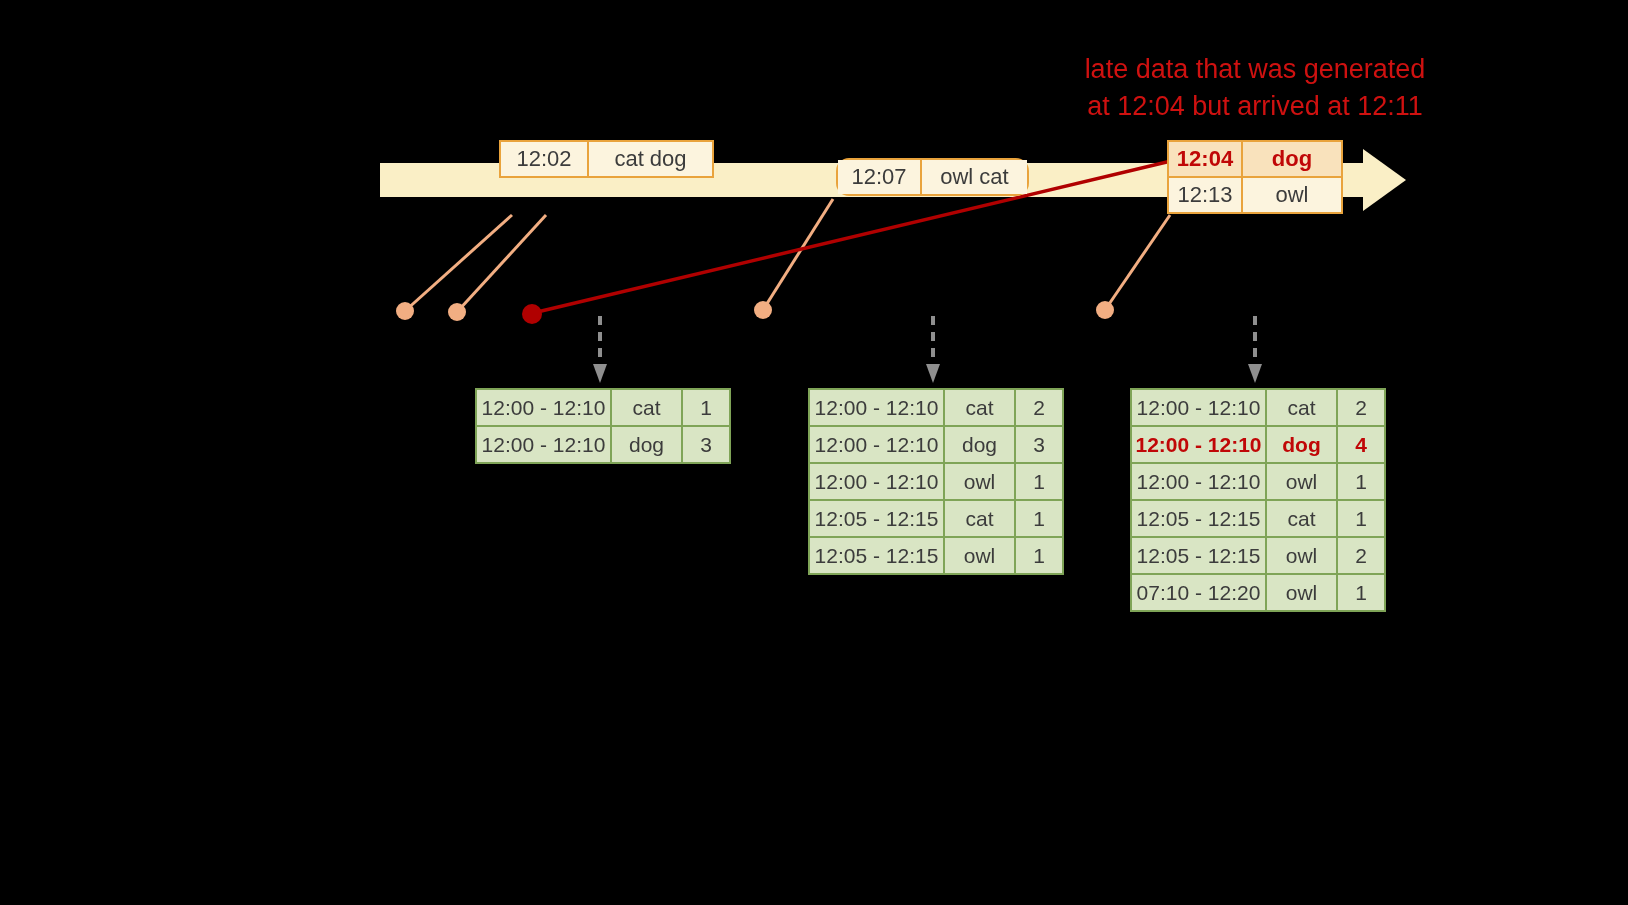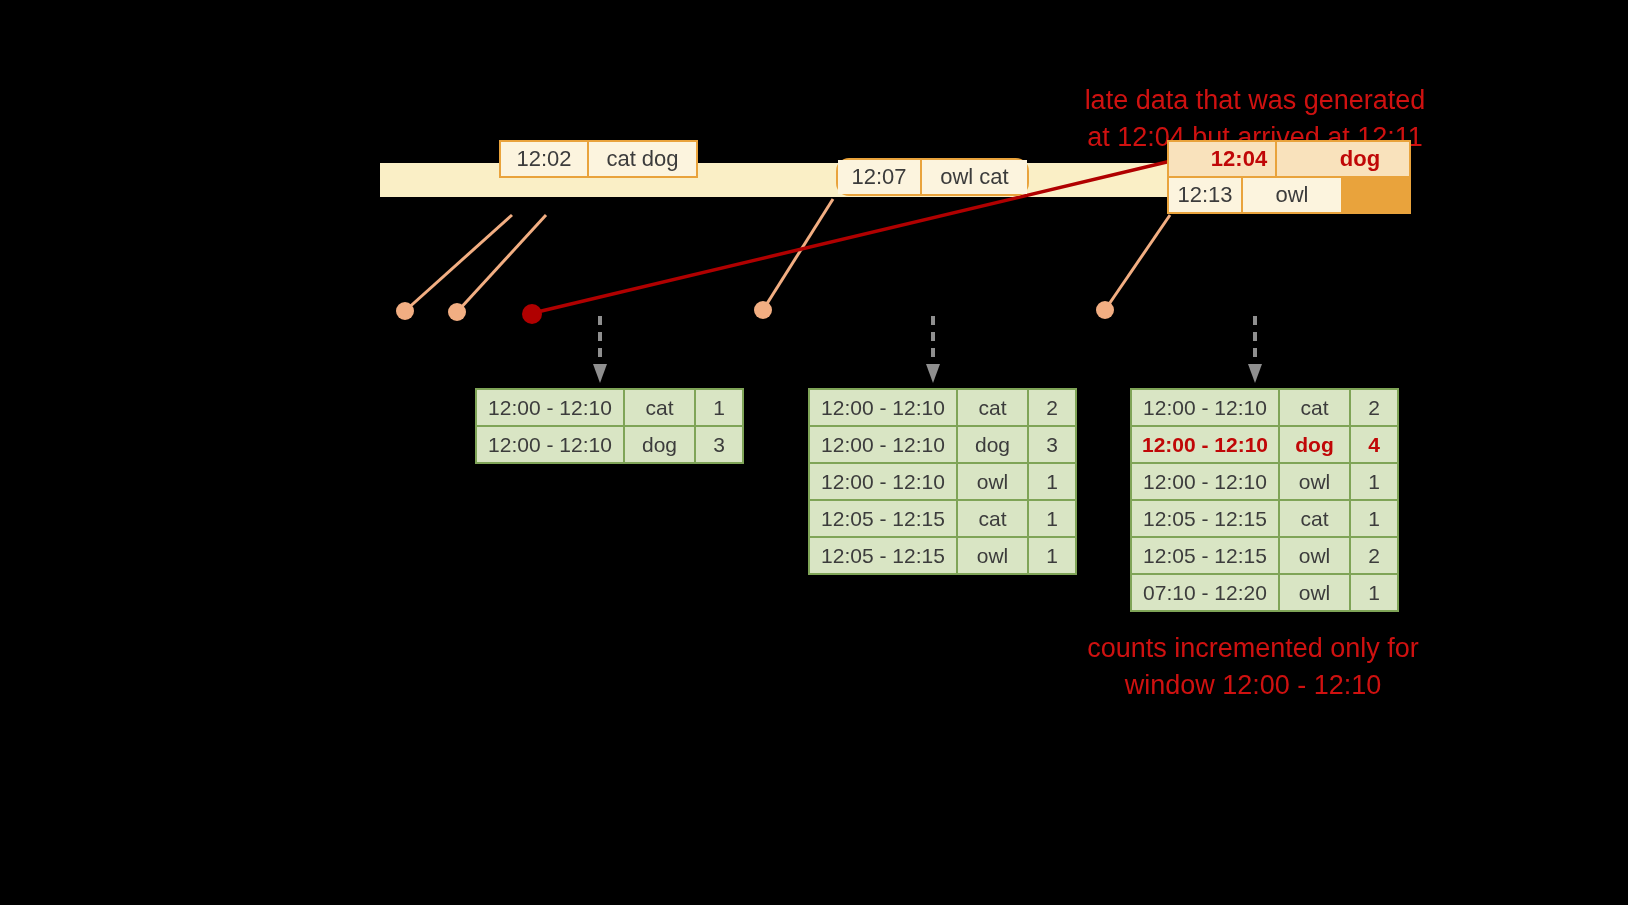--- a/index.html
+++ b/index.html
@@ -2,21 +2,21 @@
 <html style="--background: #000000; --timeline-band: #FAEFC6; --event-border: #E9A33C; --event-fill: #FCF4DE; --late-event-fill: #F9E2BC; --connector-salmon: #F2AE82; --dark-red-line: #B00000; --late-red: #C00707; --annotation-red: #CF1110; --table-border: #7FA457; --table-fill: #D9E5C4; --cell-text: #3C3C3C; --trigger-arrow-gray: #8F8F8F;"><head>
 <meta charset="utf-8">
 <style>
   html,body{margin:0;padding:0;background:var(--background,#000);}
   .canvas{position:relative;width:1628px;height:905px;background:var(--background,#000);
           overflow:hidden;font-family:"Liberation Sans","DejaVu Sans",sans-serif;}
 
   
   .annotation{position:absolute;text-align:center;color:var(--annotation-red,#CF1110);
               font-size:27px;line-height:37px;}
-  .annotation.top{left:1035px;top:51px;width:440px;margin-top:31px;}
+  .annotation.top{left:1035px;top:51px;width:440px;}
   .annotation.bottom{left:1020px;top:630px;width:466px;}
 
   
   .timeline-band{position:absolute;left:380px;top:163px;width:983px;height:34px;
                  background:var(--timeline-band,#FAEFC6);}
   .timeline-head{position:absolute;left:1363px;top:149px;width:0;height:0;
                  border-top:31px solid transparent;border-bottom:31px solid transparent;
                  border-left:43px solid var(--timeline-band,#FAEFC6);}
 
   
@@ -31,27 +31,27 @@
   
   .dtable{position:absolute;display:flex;flex-direction:column;gap:2px;padding:2px;}
   .trow{display:flex;gap:2px;}
   .tcell{display:flex;align-items:center;justify-content:center;color:var(--cell-text,#3C3C3C);}
 
   .event-box{background:var(--event-border,#E9A33C);}
   .event-box .tcell{background:var(--event-fill,#FCF4DE);font-size:22px;height:34px;}
   .result-table{background:var(--table-border,#7FA457);}
   .result-table .tcell{background:var(--table-fill,#D9E5C4);font-size:21px;height:35px;}
 
-  .eb1 .c-time{width:86px}.eb1 .c-words{width:107px}
+  .eb1 .c-time{width:86px}.eb1 .c-words{width:123px}
   .eb2 .c-time{width:82px}.eb2 .c-words{width:105px}
   .eb3 .c-time{width:72px}.eb3 .c-words{width:98px}
-  .c-window{width:146px}.c-word{width:69px}.c-count{width:46px}
+  .c-window{width:133px}.c-word{width:69px}.c-count{width:46px}
 
   .trow.late .tcell{color:var(--late-red,#C00707);font-weight:bold;}
-  .event-box .trow.late .tcell{background:var(--late-event-fill,#F9E2BC);padding-left:34px;}
+  .event-box .trow.late .tcell{background:var(--late-event-fill,#F9E2BC);}
 </style>
 </head>
 <body>
 
 <div class="canvas">
 
   <div class="annotation top">
     <div>late data that was generated</div>
     <div>at 12:04 but arrived at 12:11</div>
   </div>
@@ -178,18 +178,14 @@
         <div class="tcell c-word">owl</div>
         <div class="tcell c-count">2</div>
       </div>
       <div class="trow">
         <div class="tcell c-window">07:10 - 12:20</div>
         <div class="tcell c-word">owl</div>
         <div class="tcell c-count">1</div>
       </div>
     </div>
 
-  <div class="annotation bottom">
-    <div>counts incremented only for</div>
-    <div>window 12:00 - 12:10</div>
-  </div>
 
 </div>
 
 </body></html>

